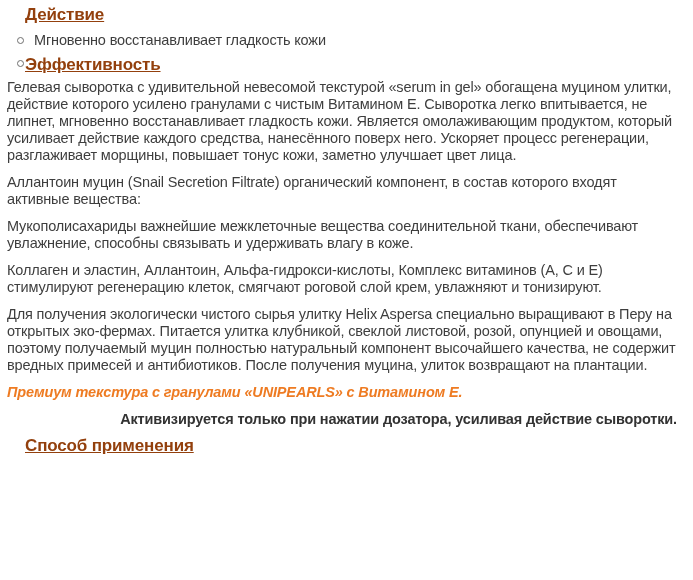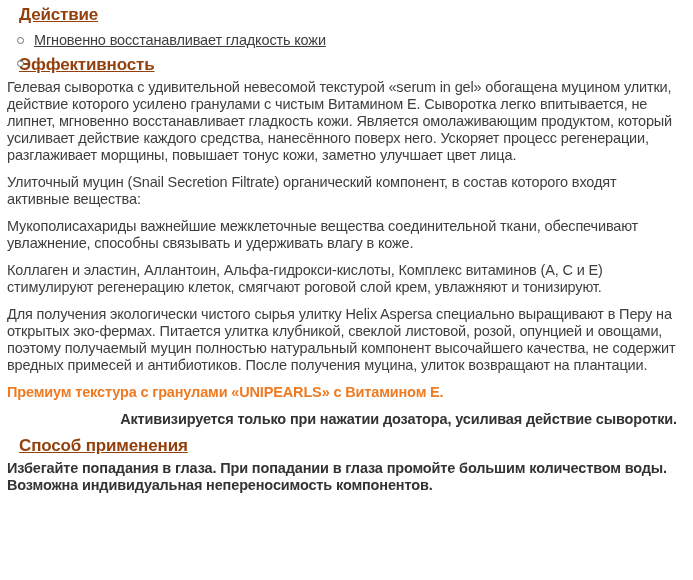--- a/index.html
+++ b/index.html
@@ -15,47 +15,46 @@
     color: #3e3e3e;
     box-sizing: border-box;
     padding: 5px 6px 0 7px;
   }
   .heading {
     font-size: 17px;
     line-height: 19px;
     font-weight: bold;
     color: #93400d;
     text-decoration: underline;
-    margin: 0 0 7px 12px;
+    margin: 0 0 7px 18px;
   }
   .heading.first { margin-bottom: 8px; }
   .heading.mid   { margin-bottom: 5px; }
   ul.bullets {
     list-style: none;
     margin: 0 0 2px 0;
     padding: 0 0 0 27px;
   }
   ul.bullets li {
     position: relative;
     margin: 0 0 6px 0;
-    text-decoration: underline;
   }
   ul.bullets li .dot {
     position: absolute;
     left: -17px;
     top: 5px;
     width: 5px;
     height: 5px;
     border: 1px solid #6f6f6f;
     border-radius: 50%;
     background: transparent;
   }
   p { margin: 0 10px 10px 0; }
   p.bold   { font-weight: bold; color: #333333; }
-  p.orange { font-weight: bold; color: #ee7b22; }
+  p.orange { font-weight: bold; color: #ee7b22; font-style: italic; }
   p.activation { margin-bottom: 8px; text-align: right; }
 </style>
 </head>
 <body>
 
 <div>
   <h2 class="heading first">Действие</h2>
   <ul class="bullets">
     <li>
       <span class="dot"></span>
@@ -63,24 +62,23 @@
     </li>
     <li>
       <span class="dot"></span>
     </li>
   </ul>
 </div>
 
 <div>
   <h2 class="heading mid">Эффективность</h2>
   <p>Гелевая сыворотка с удивительной невесомой текстурой «serum in gel» обогащена муцином улитки, действие которого усилено гранулами с чистым Витамином Е.  Сыворотка легко впитывается, не липнет, мгновенно восстанавливает гладкость кожи. Является омолаживающим продуктом, который усиливает действие каждого средства, нанесённого поверх него. Ускоряет процесс регенерации, разглаживает морщины, повышает тонус кожи, заметно улучшает цвет лица.</p>
-  <p>Улиточный муцин (Snail Secretion Filtrate) органический компонент, в состав которого входят активные вещества:</p>
+  <p>Аллантоин муцин (Snail Secretion Filtrate) органический компонент, в состав которого входят активные вещества:</p>
   <p>Мукополисахариды важнейшие межклеточные вещества соединительной ткани, обеспечивают увлажнение, способны связывать и удерживать влагу в коже.</p>
   <p>Коллаген и эластин, Аллантоин, Альфа-гидрокси-кислоты, Комплекс витаминов (А, С и Е) стимулируют регенерацию клеток, смягчают роговой слой крем, увлажняют и тонизируют.</p>
   <p>Для получения экологически чистого сырья улитку Helix Aspersa специально выращивают в Перу на открытых эко-фермах. Питается улитка клубникой, свеклой листовой, розой, опунцией и овощами, поэтому получаемый муцин полностью натуральный компонент высочайшего качества, не содержит вредных примесей и антибиотиков. После получения муцина, улиток возвращают на плантации.</p>
   <p class="orange">Премиум текстура с гранулами «UNIPEARLS» с Витамином Е.</p>
   <p class="bold activation">Активизируется только при нажатии дозатора, усиливая действие сыворотки.</p>
 </div>
 
 <div>
   <h2 class="heading mid">Способ применения</h2>
-  <p class="bold">Избегайте попадания в глаза. При попадании в глаза промойте большим количеством воды. Возможна индивидуальная непереносимость компонентов.</p>
 </div>
 
 </body></html>

